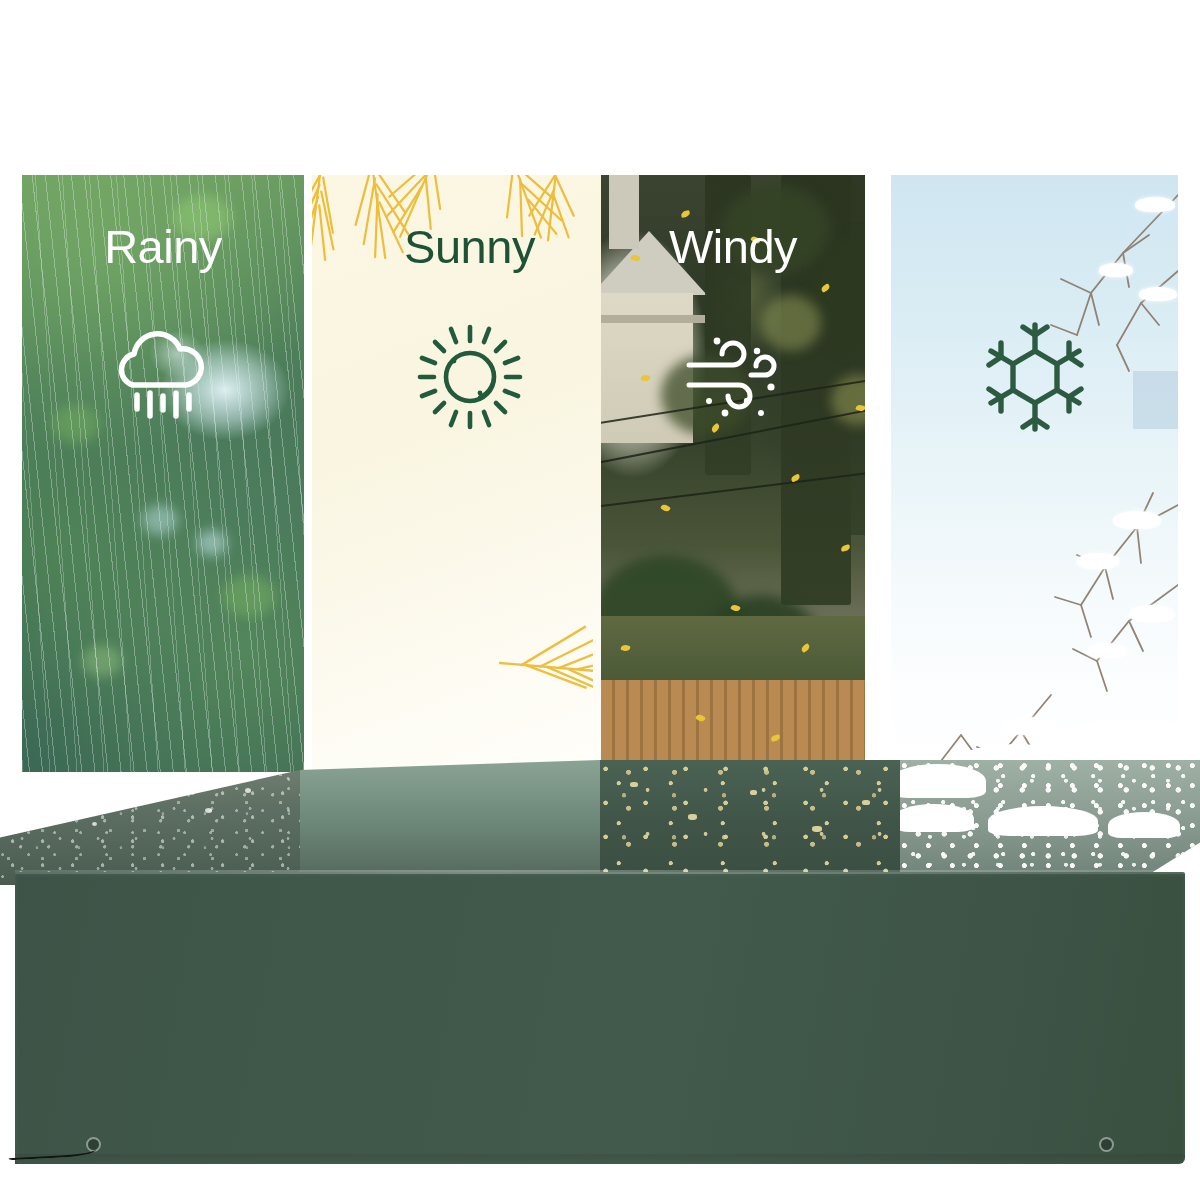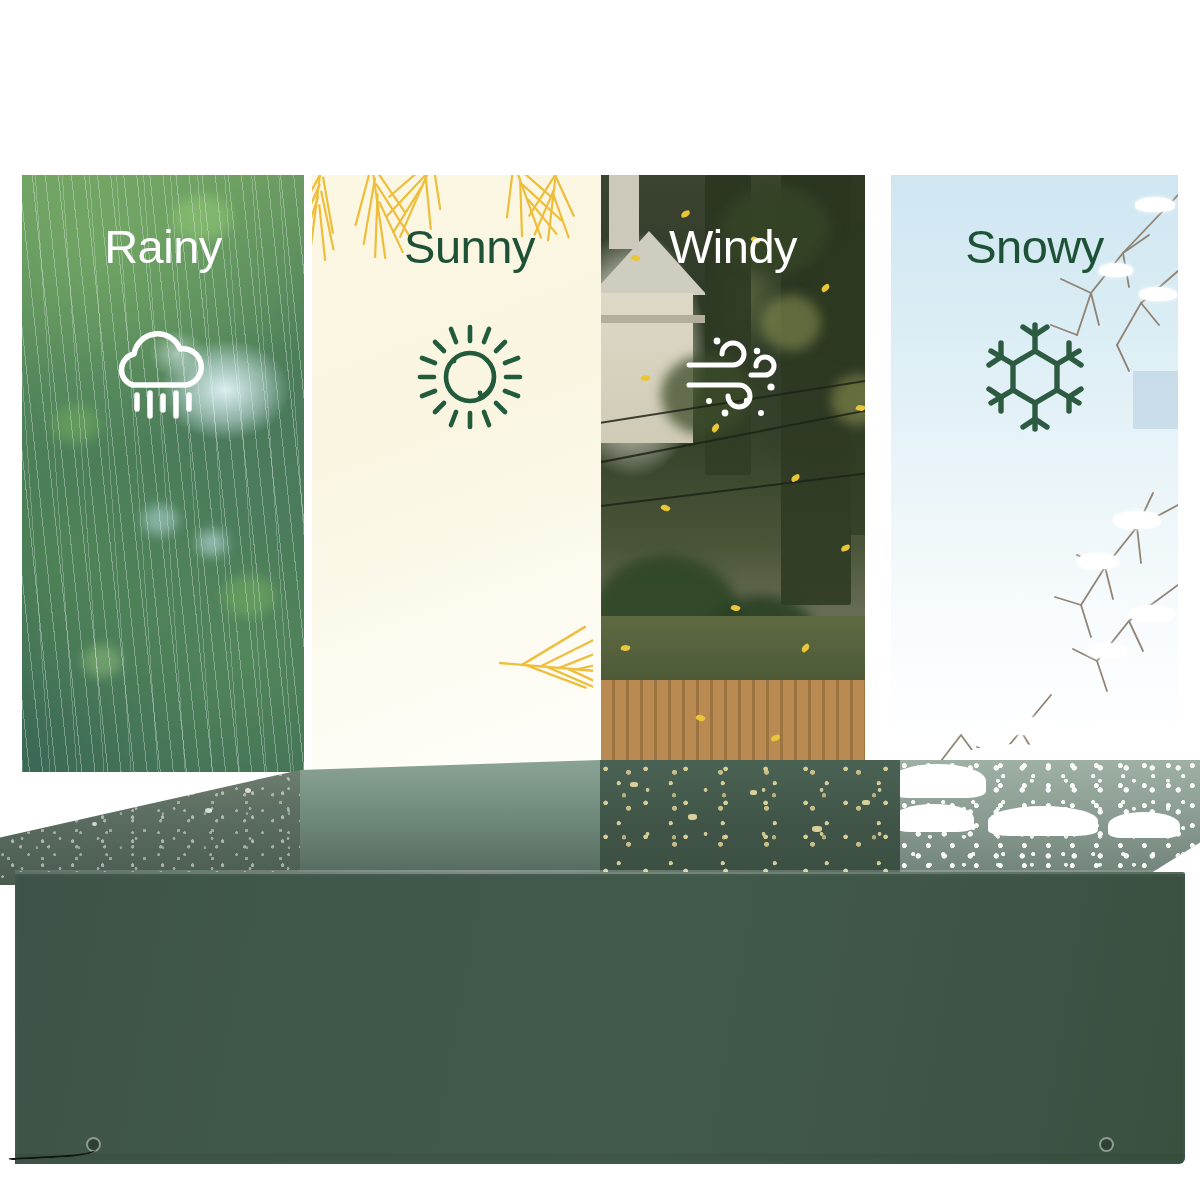--- a/index.html
+++ b/index.html
@@ -525,21 +525,20 @@
       <div class="snow-cap" style="left:238px;top:430px;width:46px;height:17px;"></div>
       <div class="snow-cap" style="left:196px;top:468px;width:40px;height:15px;"></div>
       <div class="snow-cap" style="left:112px;top:542px;width:50px;height:18px;"></div>
 
       <div class="snow-drift" style="left:150px;bottom:-10px;width:180px;height:62px;"></div>
       <div class="snow-drift" style="left:60px;bottom:-16px;width:130px;height:44px;"></div>
       <div class="snow-drift" style="left:238px;bottom:-6px;width:90px;height:40px;"></div>
 
       <div style="position:absolute;left:242px;top:196px;width:46px;height:58px;background:rgba(156,186,208,.35);"></div>
 
-      <div class="wx-label dark">Snowy</div>
 
       <div class="wx-icon">
         <svg viewBox="0 0 120 120" width="120" height="120">
           <g fill="none" stroke="#2c5b41" stroke-width="5.4" stroke-linecap="round" stroke-linejoin="round">
 
             <polygon points="60,34 82,47 82,73 60,86 38,73 38,47"></polygon>
 
             <line x1="60" y1="34" x2="60" y2="8"></line>
             <line x1="60" y1="86" x2="60" y2="112"></line>
             <line x1="82" y1="47" x2="104" y2="34"></line>

